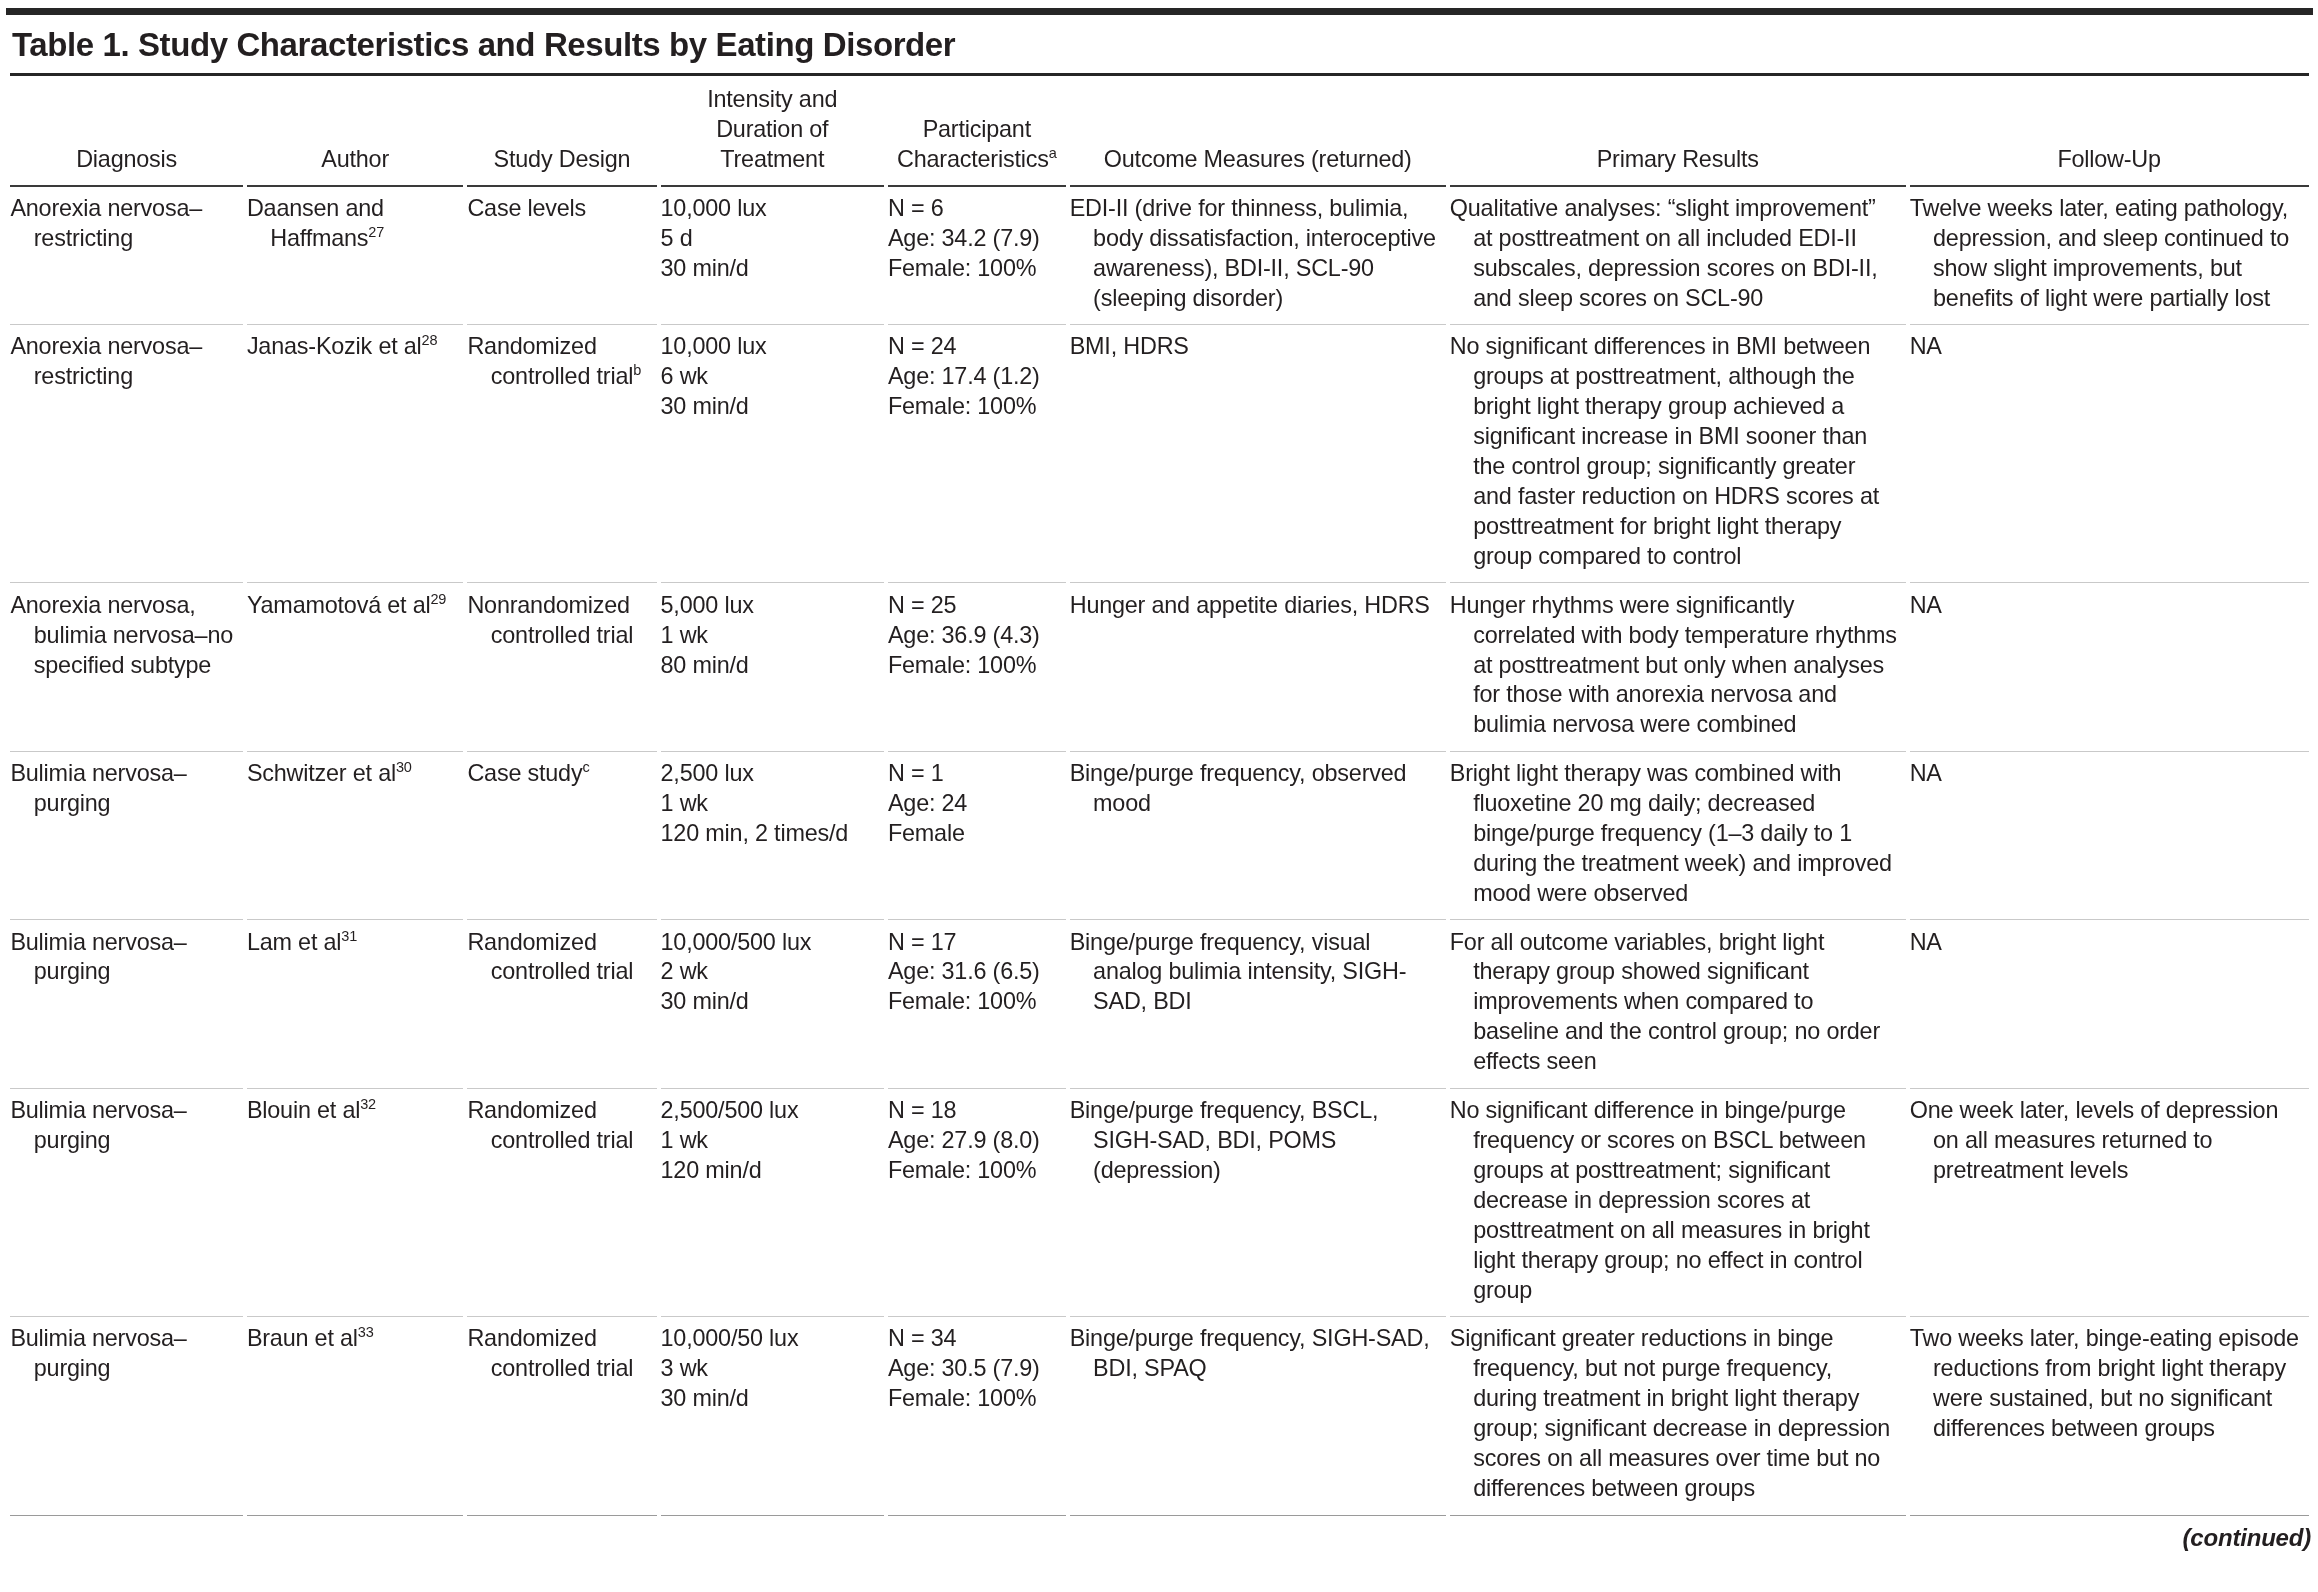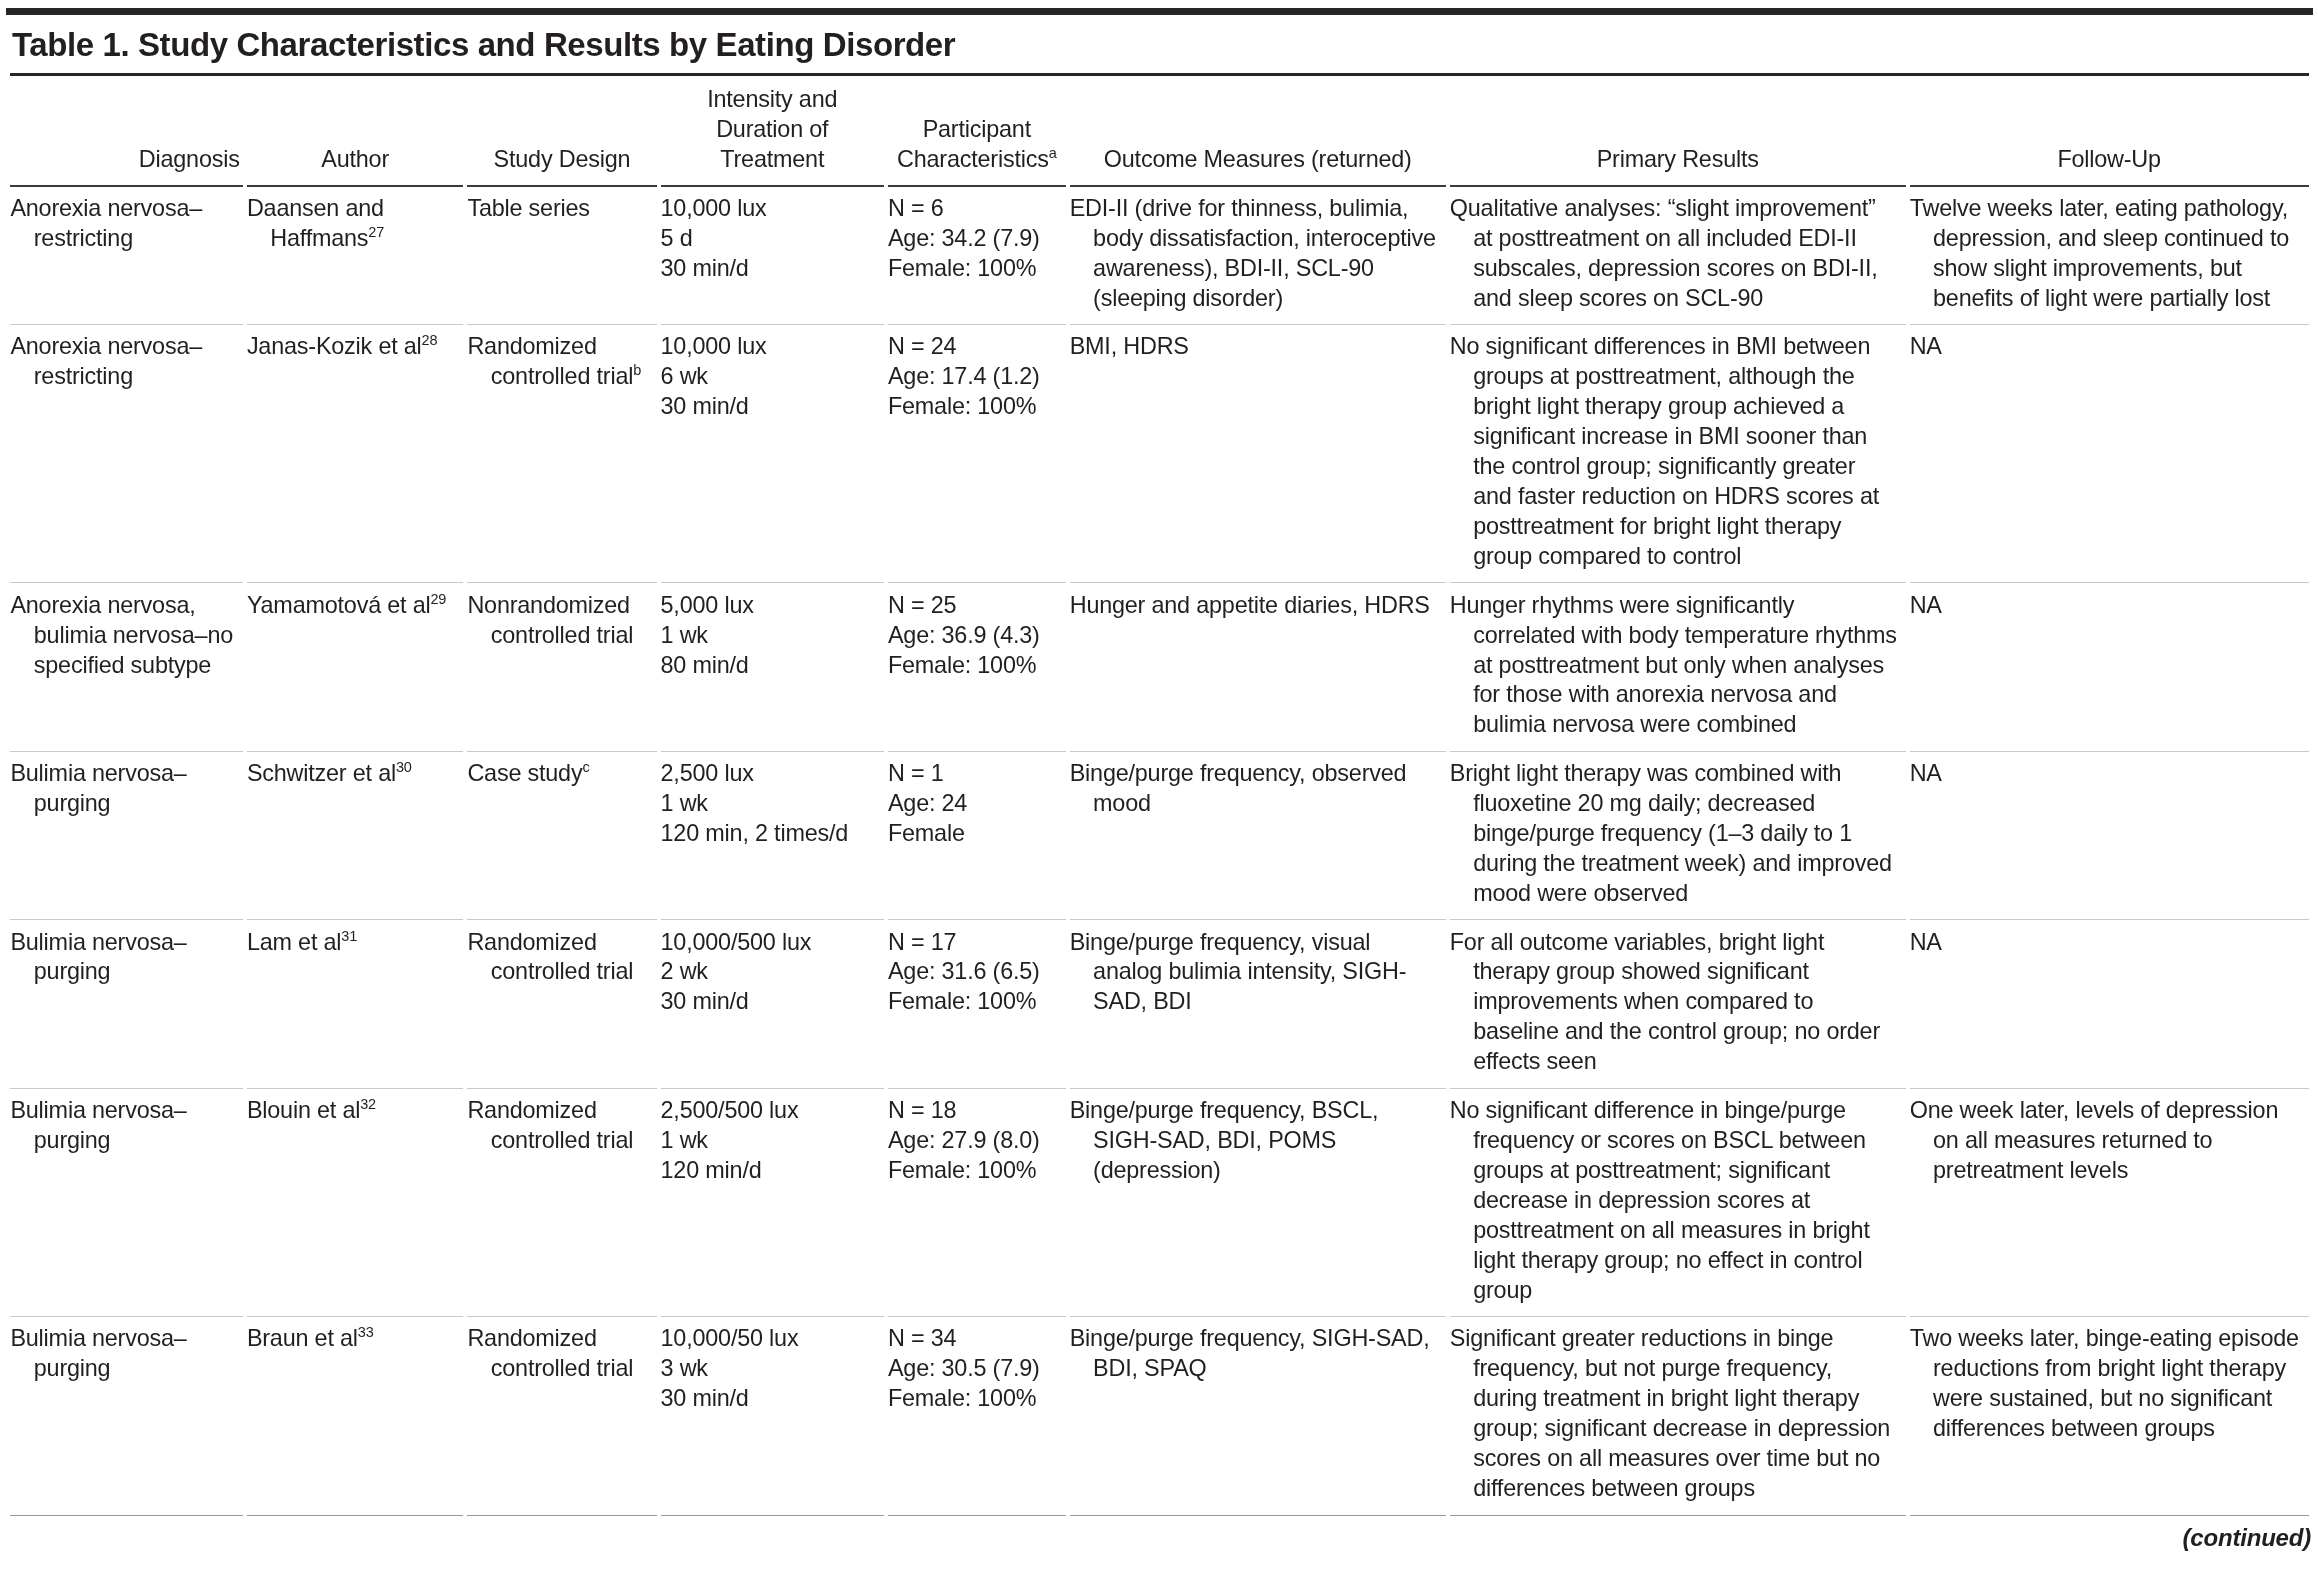--- a/index.html
+++ b/index.html
@@ -85,40 +85,40 @@
       <col style="width:9.5%">
       <col style="width:8.3%">
       <col style="width:9.8%">
       <col style="width:7.8%">
       <col style="width:16.5%">
       <col style="width:20.0%">
       <col style="width:17.5%">
     </colgroup>
     <thead>
       <tr id="header-row">
-          <th style="text-align: right;"><span>Diagnosis</span></th>
+          <th style="text-align: center;"><span>Diagnosis</span></th>
           <th><span>Author</span></th>
           <th><span>Study Design</span></th>
           <th><span>Intensity and Duration of Treatment</span></th>
           <th><span>Participant Characteristics</span><sup>a</sup></th>
           <th><span>Outcome Measures (returned)</span></th>
           <th><span>Primary Results</span></th>
           <th><span>Follow-Up</span></th>
         </tr>
     </thead>
     <tbody id="table-body">
         <tr>
           <td>
             <p class="cp"><span>Anorexia nervosa–restricting</span></p>
           </td>
           <td>
             <p class="cp"><span>Daansen and Haffmans</span><sup>27</sup></p>
           </td>
           <td>
-            <p class="cp"><span>Table series</span></p>
+            <p class="cp"><span>Case levels</span></p>
           </td>
           <td>
             <p class="cp"><span>10,000 lux</span></p>
             <p class="cp"><span>5 d</span></p>
             <p class="cp"><span>30 min/d</span></p>
           </td>
           <td>
             <p class="cp"><span>N = 6</span></p>
             <p class="cp"><span>Age: 34.2 (7.9)</span></p>
             <p class="cp"><span>Female: 100%</span></p>

